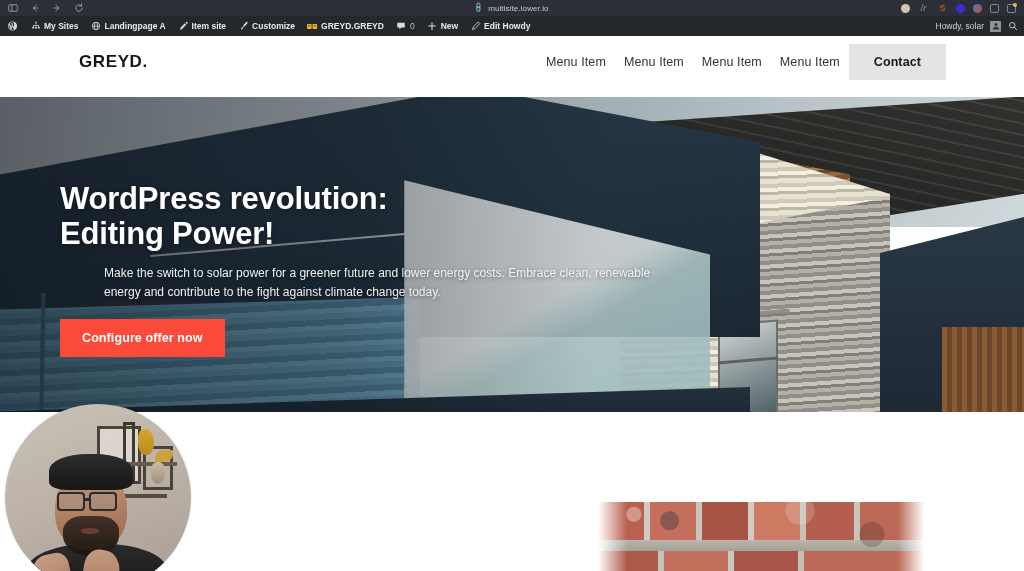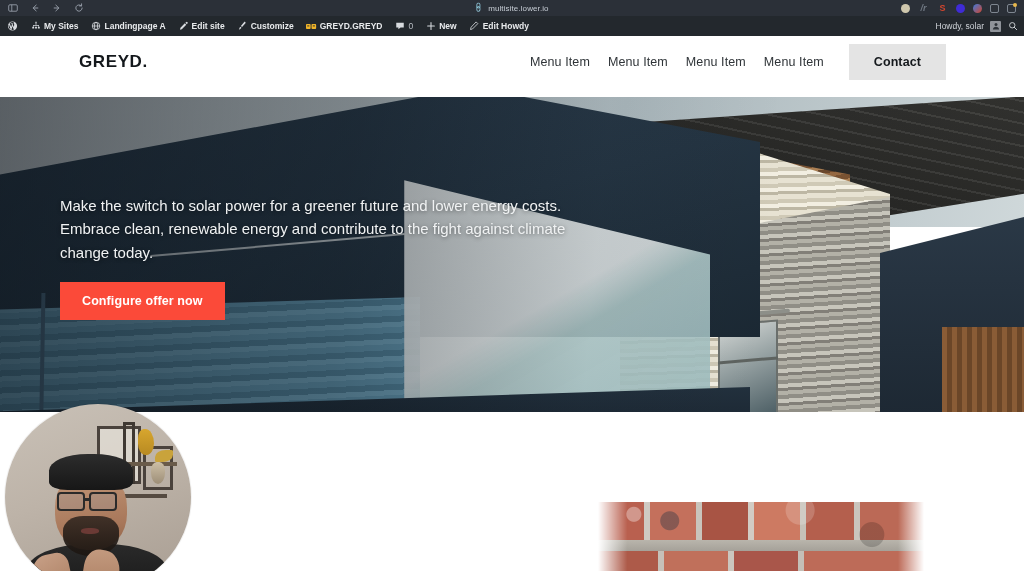--- a/index.html
+++ b/index.html
@@ -82,21 +82,20 @@
     font-size: 17px; font-weight: 700; letter-spacing: .6px; color: #14181c;
   }
   .nav {
     position: absolute; right: 78px; top: 50%; transform: translateY(-50%);
     display: flex; align-items: center; gap: 0;
   }
   .nav-link {
     font-size: 12.5px; color: #2f3438; padding: 0 9px; letter-spacing: .1px; text-align: right;
   }
   .nav-cta {
-    margin-left: 16px;
     background: #e4e4e4; color: #15191d;
     font-size: 12.5px; font-weight: 700;
     padding: 11px 25px;
     letter-spacing: .1px;
   }
 
   
   .hero {
     position: absolute; top: 97px; left: 0;
     width: 1024px; height: 315px;
@@ -213,22 +212,23 @@
     position: absolute; left: 60px; top: 84px; width: 620px;
     z-index: 5;
   }
   .hero-title {
     font-size: 31px; font-weight: 700; color: #ffffff;
     line-height: 1.13; letter-spacing: -.2px;
     text-shadow: 0 1px 5px rgba(0,0,0,.30);
   }
   .hero-sub {
     margin-top: 13px;
-    font-size: 15px; line-height: 1.55; color: #f0f2f3; max-width: 548px;
+    font-size: 12px; line-height: 1.55; color: #f0f2f3; max-width: 548px;
     text-shadow: 0 1px 4px rgba(0,0,0,.45);
+    margin-left: 44px;
   }
   .hero-btn {
     display: inline-block; margin-top: 18px;
     background: #fb4a39; color: #ffffff;
     font-size: 12.5px; font-weight: 700;
     padding: 12px 22px; letter-spacing: .1px;
   }
 
   
   .page-body {
@@ -442,21 +442,21 @@
     </span>
     <span>Landingpage A</span>
   </div>
 
   <div class="ab-item">
     <span class="ab-ico">
       <svg width="10" height="10" viewBox="0 0 16 16" fill="currentColor">
           <path d="M12.8 1.8a1.6 1.6 0 0 1 2.3 2.3l-1 1-2.3-2.3zM10.9 3.7l2.3 2.3-7.1 7.1-3 .8.8-3z"></path>
         </svg>
     </span>
-    <span>Edit site</span>
+    <span>Item site</span>
   </div>
 
   <div class="ab-item">
     <span class="ab-ico">
       <svg width="10" height="10" viewBox="0 0 16 16" fill="currentColor">
           <path d="M13.2 1.6c.7.6.8 1.4.3 2l-5.4 6-1.9-1.6 5-6.2c.5-.6 1.3-.7 2-.2z"></path>
           <path d="M5.4 9.1l1.8 1.5-1.5 1.9c-.7.9-2 1.3-3 .8.7-.4 1-1 1.1-1.8.1-.9.8-1.9 1.6-2.4z"></path>
         </svg>
     </span>
     <span>Customize</span>
@@ -547,20 +547,24 @@
     <div class="balcony-blue"></div>
     <div class="balcony-blue-frame"></div>
     <div class="glass"></div>
     <div class="glass-top-rail"></div>
     <div class="front-band"></div>
 
   </div>
   <div class="hero-scrim"></div>
 
   <div class="hero-content">
+    <h1 class="hero-title">
+      <span>WordPress revolution:</span><br>
+      <span>Editing Power!</span>
+    </h1>
     <p class="hero-sub">Make the switch to solar power for a greener future and lower energy costs. Embrace clean, renewable energy and contribute to the fight against climate change today.</p>
     <a class="hero-btn">Configure offer now</a>
   </div>
 
 </section>
 
 <div class="page-body"></div>
 
 <div class="brick">
   <div class="brick-row brick-r1"></div>

